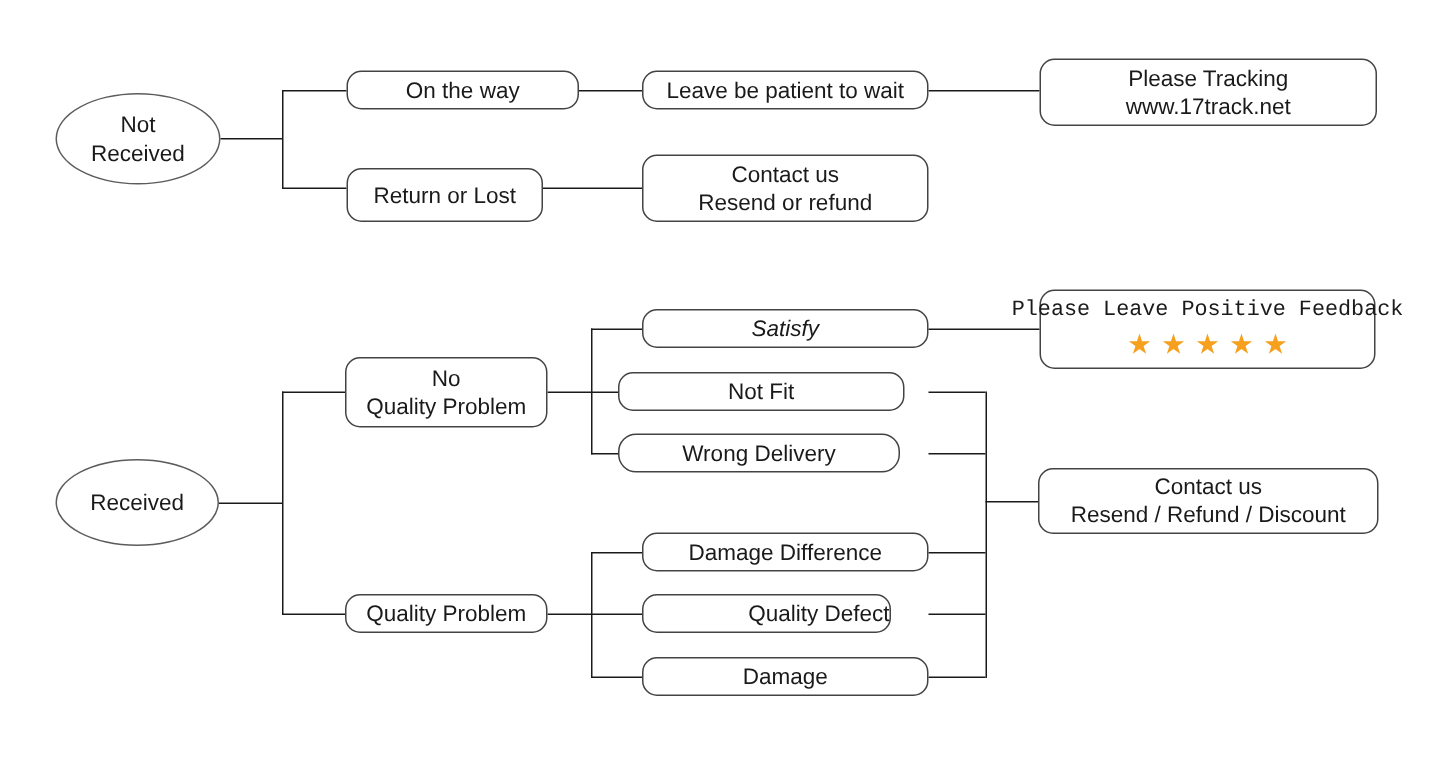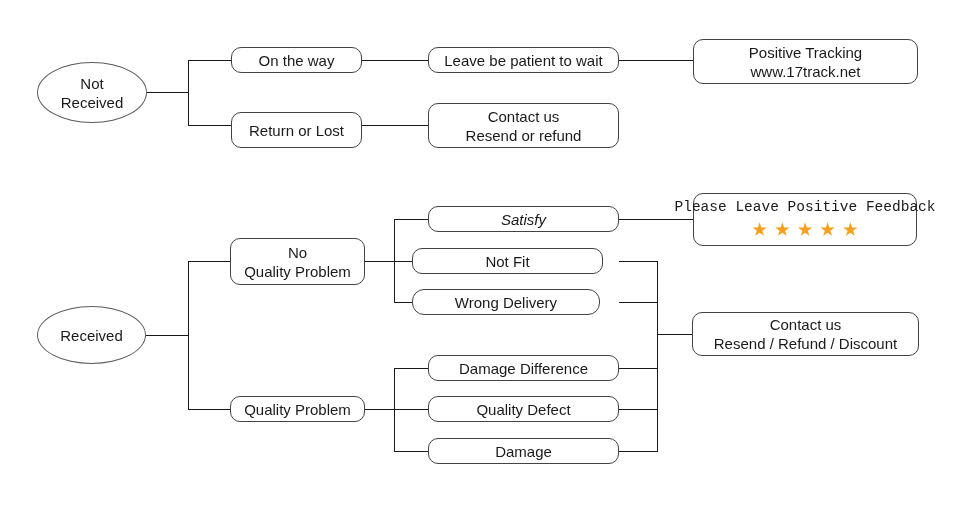--- a/index.html
+++ b/index.html
@@ -35,34 +35,34 @@
   .ellipse { border-radius: 50%; border-color: #5c5c5c; }
   .fb-title { font-size: 14.5px; line-height: 16px; margin-top: 2px; }
   .stars { display: flex; gap: 7px; color: #f6a01e; font-size: 26px; line-height: 28px; }
   .star { display: inline-block; }
 
   
   .pos-not-received { left: 37px;  top: 62px;  width: 110px; height: 61px; }
   .pos-received     { left: 37px;  top: 306px; width: 109px; height: 58px; }
 
   
-  .pos-on-the-way        { left: 231px; top: 47px;  width: 131px; height: 26px; }
+  .pos-on-the-way        { left: 231px; top: 47px;  width: 155px; height: 26px; }
   .pos-return-or-lost    { left: 231px; top: 112px; width: 131px; height: 36px; }
   .pos-please-wait       { left: 428px; top: 47px;  width: 191px; height: 26px; }
   .pos-package-tracking  { left: 693px; top: 39px;  width: 225px; height: 45px; }
   .pos-contact-1         { left: 428px; top: 103px; width: 191px; height: 45px; }
 
   
   .pos-no-quality-problem { left: 230px; top: 238px; width: 135px; height: 47px; }
   .pos-quality-problem    { left: 230px; top: 396px; width: 135px; height: 26px; }
   .pos-satisfy            { left: 428px; top: 206px; width: 191px; height: 26px; font-style: italic; }
   .pos-not-fit            { left: 412px; top: 248px; width: 191px; height: 26px; }
   .pos-wrong-delivery     { left: 412px; top: 289px; width: 188px; height: 26px; border-radius: 12px; }
   .pos-color-difference   { left: 428px; top: 355px; width: 191px; height: 26px; }
-  .pos-quality-defect     { left: 428px; top: 396px; width: 191px; height: 26px; }
+  .pos-quality-defect     { left: 428px; top: 396px; width: 166px; height: 26px; align-items: flex-end; }
   .pos-damage             { left: 428px; top: 438px; width: 191px; height: 26px; }
   .pos-positive-feedback  { left: 693px; top: 193px; width: 224px; height: 53px; font-family: Liberation Mono, monospace; }
   .pos-contact-2          { left: 692px; top: 312px; width: 227px; height: 44px; }
 </style>
 </head>
 <body>
 
 <div class="canvas">
 
   <div class="line h" style="left:147px;top:92px;width:41px"></div>
@@ -108,21 +108,21 @@
 
   <div class="node box pos-return-or-lost">
     <span>Return or Lost</span>
   </div>
 
   <div class="node box pos-please-wait">
     <span>Leave be patient to wait</span>
   </div>
 
   <div class="node box pos-package-tracking">
-    <span>Positive Tracking</span>
+    <span>Please Tracking</span>
     <span>www.17track.net</span>
   </div>
 
   <div class="node box pos-contact-1">
     <span>Contact us</span>
     <span>Resend or refund</span>
   </div>
 
   <div class="node ellipse pos-received">
     <span>Received</span>

